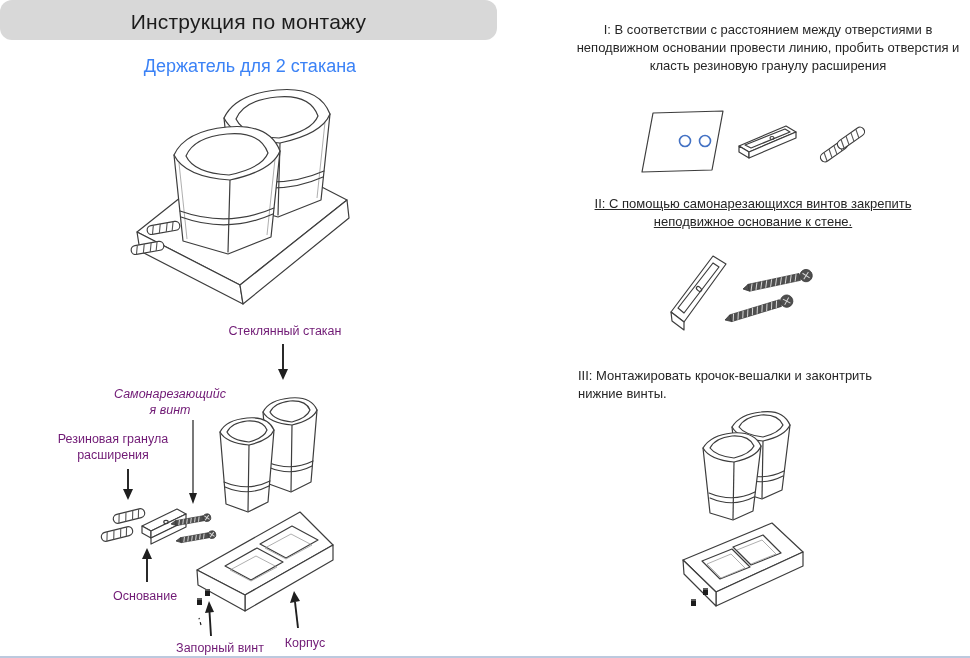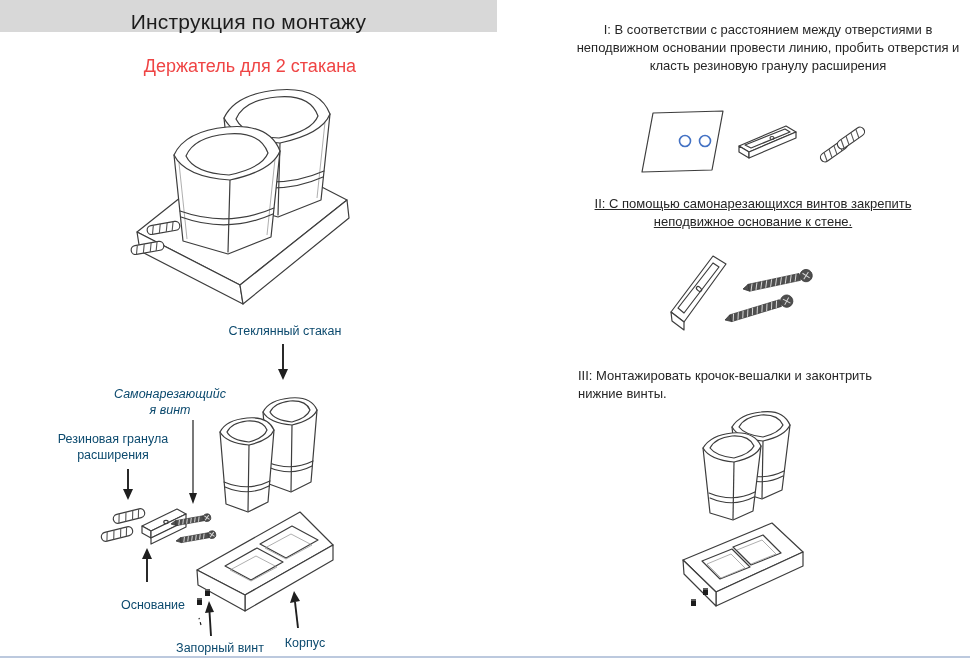--- a/index.html
+++ b/index.html
@@ -1,47 +1,48 @@
 <!DOCTYPE html>
 <html style="--title-bar-bg: #d8d8d8; --line-art: #3d3d3d; --hole-circle: #4472c4; --screw-dark: #4f4f4f; --bottom-strip: #b0bfd8;"><head>
 <meta charset="utf-8">
 <style>
   html,body { margin:0; padding:0; background:#fff; }
   .sheet {
     position:relative; width:970px; height:658px; background:#fff;
     font-family:"Liberation Sans", sans-serif; color:#1f1f1f; overflow:hidden;
   }
   .title-bar {
-    position:absolute; left:0; top:0; width:497px; height:32px;
+    position:absolute; left:0; top:0; width:497px; height:40px;
     background:var(--title-bar-bg,#d8d8d8);
+    border-radius:12px;
   }
   .title-bar .t {
     margin:0; font-size:21px; font-weight:500; line-height:44px;
     text-align:center; color:#1c1c1c; letter-spacing:0.2px;
   }
   .subtitle {
     position:absolute; left:0; top:56px; width:500px; text-align:center;
-    font-size:18px; color:#ef4444;
+    font-size:18px; color:#3b82f6;
   }
   .step-text { position:absolute; font-size:13px; line-height:18px; color:#262626; }
   #step1-text { left:564px; top:21px; width:408px; text-align:center; }
   #step2-text { left:578px; top:195px; width:350px; text-align:center;text-decoration:underline; }
   #step3-text { left:578px; top:367px; width:332px; text-align:left; }
   .ill { position:absolute; }
   #main-ill  { left:113px; top:85px;  }
   .exploded  { position:absolute; left:25px; top:320px; width:330px; height:338px; }
   .exploded svg { position:absolute; left:0; top:0; }
   #step1-ill { left:635px; top:95px;  }
   #step2-ill { left:645px; top:242px; }
   #step3-ill { left:665px; top:400px; }
-  .dlabel { position:absolute; font-size:12.5px; line-height:16px; color:#0c4a6e; }
+  .dlabel { position:absolute; font-size:12.5px; line-height:16px; color:#701a75; }
   #lbl-glass { left:160px; top:3px;   width:200px; text-align:center; }
   #lbl-screw { left:65px;  top:66px;  width:160px; text-align:center;font-style:italic; }
   #lbl-plug  { left:13px;  top:111px; width:150px; text-align:center; }
-  #lbl-base  { left:88px;  top:277px; width:80px;  text-align:center; }
+  #lbl-base  { left:88px;  top:268px; width:80px;  }
   #lbl-lock  { left:145px; top:320px; width:100px; text-align:center; }
   #lbl-body  { left:250px; top:315px; width:60px;  text-align:center; }
   .bottom-strip {
     position:absolute; left:0; bottom:0; width:100%; height:2px;
     background:var(--bottom-strip,#b0bfd8); opacity:0.85;
   }
   
   .ln { fill:none; stroke:var(--line-art,#3d3d3d); stroke-width:1.2; stroke-linejoin:round; stroke-linecap:round; }
   .wh { fill:#ffffff; stroke:var(--line-art,#3d3d3d); stroke-width:1.2; stroke-linejoin:round; }
   .thin { fill:none; stroke:#9a9a9a; stroke-width:0.8; }

